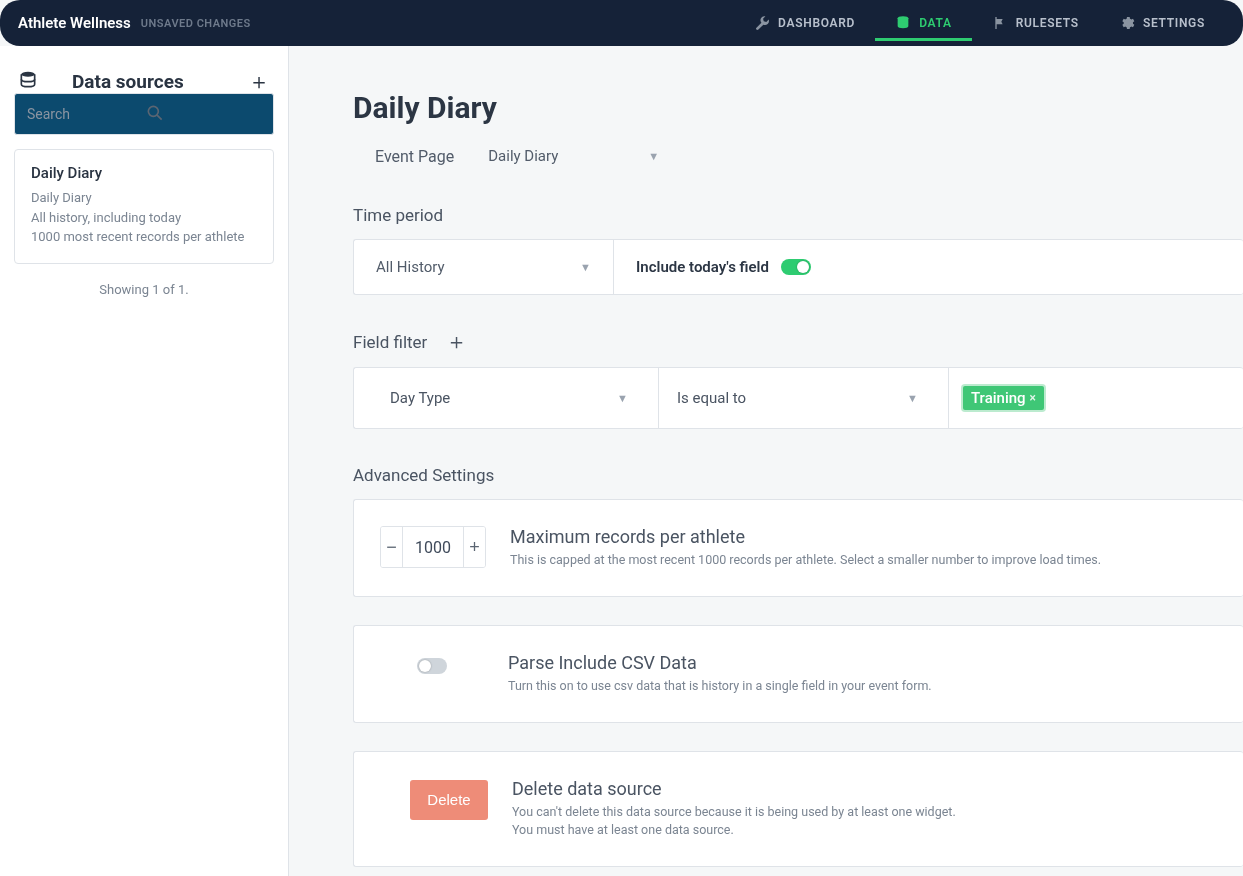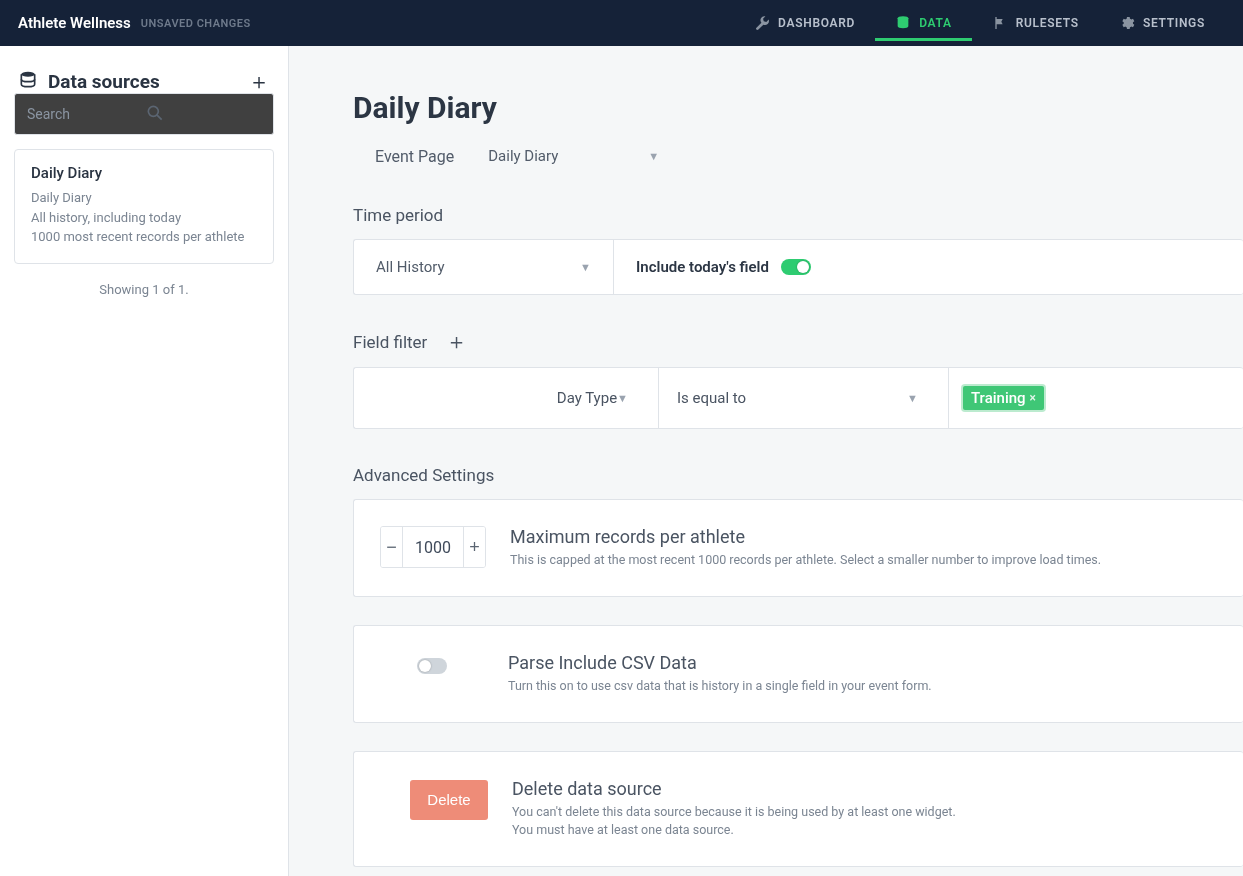--- a/index.html
+++ b/index.html
@@ -28,20 +28,21 @@
   }
 
   
   .topnav {
     height: 46px;
     background: var(--navy);
     display: flex;
     align-items: center;
     padding: 0 18px;
     color: #fff;
+    border-radius: 20px;
   }
   .brand {
     font-weight: 600;
     font-size: 15px;
     color: #fff;
   }
   .unsaved {
     margin-left: 10px;
     font-size: 11px;
     letter-spacing: .5px;
@@ -90,36 +91,37 @@
     display: flex;
     align-items: center;
     gap: 10px;
     padding: 0 8px;
   }
   .side-head .title {
     font-size: 19px;
     font-weight: 700;
     color: #2a3442;
     flex:1;
+    margin-left:24px;
   }
   .side-sub {
     padding: 6px 8px 18px 8px;
     font-size: 13px;
     color: #5b6572;
   }
   .searchbox {
     margin: 0 4px;
     border: 1px solid var(--border);
     border-radius: 3px;
     height: 42px;
     display: flex;
     align-items: center;
     padding: 0 10px 0 12px;
     color: var(--grey-light);
-    background: #404040;
+    background: #0c4a6e;
   }
   .searchbox span { font-size: 14px; color: var(--grey-light); flex:1; }
   .card {
     margin: 14px 4px 0 4px;
     border: 1px solid var(--border);
     border-radius: 4px;
     padding: 14px 16px 16px 16px;
     background: #fff;
   }
   .card .ctitle { font-size: 15px; font-weight: 500; color: #2a3442; margin-bottom: 6px; }
@@ -183,21 +185,21 @@
     border-radius: 50%; background:#fff; box-shadow: 0 0 2px rgba(0,0,0,.3);
   }
   .toggle.on::after { right: 2px; }
   .toggle.off::after { left: 2px; }
 
   .filterrow { display:flex; align-items:stretch; }
   .filterrow .cell {
     padding: 18px 30px; display:flex; align-items:center; justify-content:space-between;
     font-size: 15px; color:#4a5462;
   }
-  .filterrow .cell.c1 { width: 305px; border-right:1px solid var(--border); padding-left:36px;justify-content:flex-end;}
+  .filterrow .cell.c1 { width: 305px; border-right:1px solid var(--border); padding-left:36px;}
   .filterrow .cell.c2 { width: 290px; border-right:1px solid var(--border); padding-left:18px;}
   .filterrow .cell.c3 { flex:1; padding-left:14px; justify-content:flex-start;}
   .chip {
     background: var(--badge-green);
     color:#fff;
     font-size:15px;
     font-weight:500;
     padding: 3px 8px;
     border-radius:2px;
     display:inline-flex; align-items:center; gap:4px;

